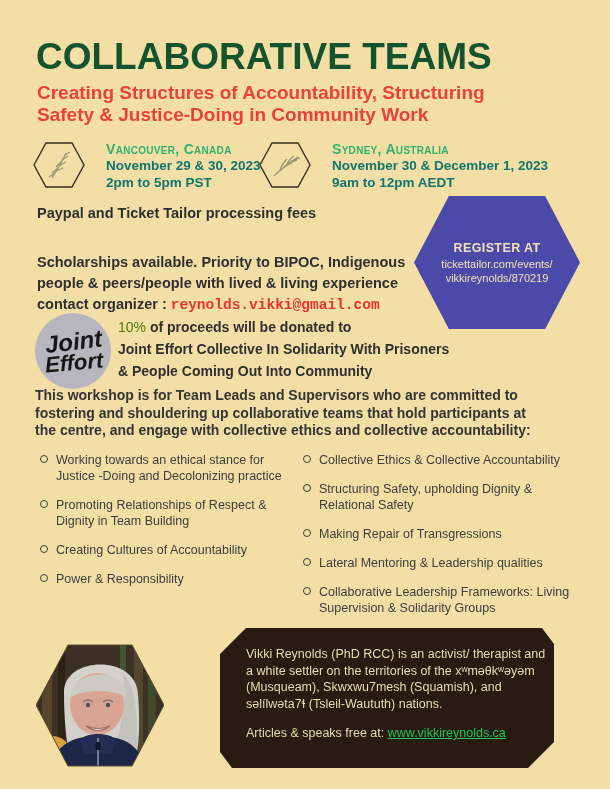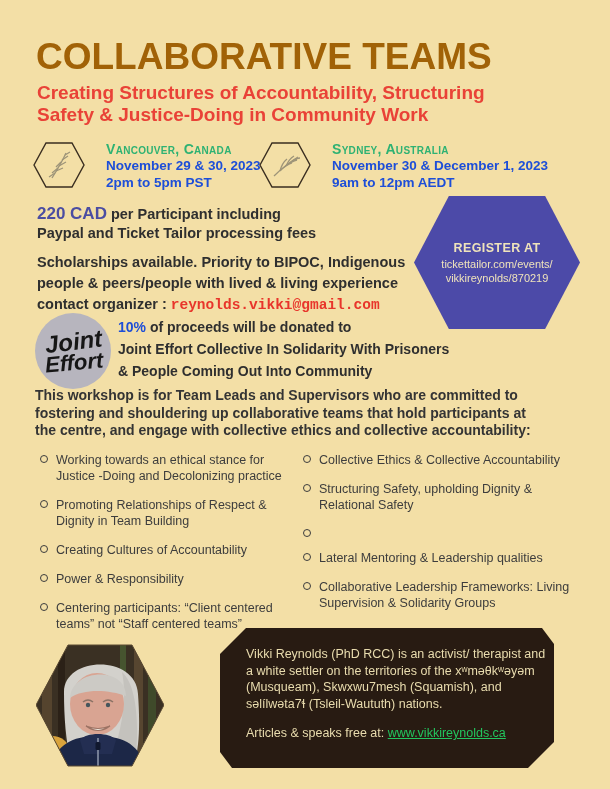--- a/index.html
+++ b/index.html
@@ -6,38 +6,38 @@
   html,body { width: 610px; }
   body { font-family: "Liberation Sans", sans-serif; }
   .poster {
     position: relative; width: 610px; height: 789px;
     background: #f3dfa6; overflow: hidden;
   }
   
   .title {
     position: absolute; left: 36px; top: 36px;
     font-size: 37px; font-weight: 900; letter-spacing: 0px;
-    color: #a16207; white-space: nowrap;
+    color: #14532d; white-space: nowrap;
   }
   .subtitle {
     position: absolute; left: 37px; top: 82px;
     font-size: 19px; font-weight: 700; color: #e94237; line-height: 22px;
   }
   .subtitle span { display: block; white-space: nowrap; }
   
   .session { position: absolute; top: 140px; display: flex; gap: 20px; }
   .session.vancouver { left: 32px; }
   .session.sydney { left: 258px; }
   .hex-icon { width: 54px; height: 50px; flex: 0 0 auto; }
   .session-text { padding-top: 1px; }
   .city {
     font-variant: small-caps; font-weight: 700; font-size: 14px;
     letter-spacing: 0.3px; color: #2eb273; white-space: nowrap;
   }
-  .session-line { font-size: 13.5px; font-weight: 700; color: #1d4ed8; line-height: 17px; white-space: nowrap; }
+  .session-line { font-size: 13.5px; font-weight: 700; color: #0f766e; line-height: 17px; white-space: nowrap; }
   
   .pricing { position: absolute; left: 37px; top: 204px; font-size: 14.5px; font-weight: 700; color: #2f2f2f; line-height: 19px; }
   .price-amount { color: #4b4da2; font-weight: 900; font-size: 17px; }
   .pricing .line { display: block; white-space: nowrap; }
   
   .register-hex {
     position: absolute; left: 414px; top: 196px; width: 166px; height: 133px;
     background: #4c4aa8; color: #efe3bb;
     clip-path: polygon(0 50%, 21% 0, 79% 0, 100% 50%, 79% 100%, 21% 100%);
     display: flex; flex-direction: column; align-items: center; justify-content: center;
@@ -46,21 +46,21 @@
   .register-label { font-size: 12.5px; font-weight: 800; letter-spacing: 0.4px; margin-bottom: 2px; }
   .register-url { font-size: 11px; line-height: 14px; white-space: nowrap; }
   
   .scholarships { position: absolute; left: 37px; top: 252px; font-size: 14.5px; font-weight: 700; color: #2f2f2f; line-height: 21px; }
   .scholarships .line { display: block; white-space: nowrap; }
   .email-link { color: #e8352b; cursor: pointer; text-decoration: none; font-family: Liberation Mono, monospace; }
   
   .donation-logo { position: absolute; left: 34px; top: 312px; width: 78px; height: 78px; }
   .donation-text { position: absolute; left: 118px; top: 316px; font-size: 14px; font-weight: 700; color: #2f2f2f; line-height: 22px; }
   .donation-text .line { display: block; white-space: nowrap; }
-  .percent { color: #1d4ed8; font-weight: 700; }
+  .percent { color: #4d7c0f; font-weight: 400; }
   
   .intro { position: absolute; left: 35px; top: 387px; font-size: 14px; font-weight: 800; color: #343434; line-height: 17.5px; }
   .intro .line { display: block; white-space: nowrap; }
   
   .topics { position: absolute; top: 452px; display: flex; flex-direction: column; gap: 13px; }
   .topics.left { left: 40px; width: 252px; }
   .topics.right { left: 303px; width: 278px; }
   .topic { display: flex; gap: 8px; font-size: 12.5px; color: #3d3d3d; line-height: 16px; }
   .bullet {
     flex: 0 0 auto; width: 8px; height: 8px; margin-top: 3px;
@@ -117,21 +117,20 @@
       </g>
     </svg>
     <div class="session-text">
       <div class="city">Sydney, Australia</div>
       <div class="session-line">November 30 &amp; December 1, 2023</div>
       <div class="session-line">9am to 12pm AEDT</div>
     </div>
   </div>
 
   <div class="pricing">
-    <span class="line"><span class="price-amount">220 CAD</span><span> per Participant including</span></span>
     <span class="line">Paypal and Ticket Tailor processing fees</span>
   </div>
 
   <div class="register-hex">
     <div class="register-label">REGISTER AT</div>
     <div class="register-url">tickettailor.com/events/</div>
     <div class="register-url">vikkireynolds/870219</div>
   </div>
 
   <div class="scholarships">
@@ -169,36 +168,33 @@
         <span>Promoting Relationships of Respect &amp; Dignity in Team Building</span>
       </div>
     <div class="topic">
         <span class="bullet"></span>
         <span>Creating Cultures of Accountability</span>
       </div>
     <div class="topic">
         <span class="bullet"></span>
         <span>Power &amp; Responsibility</span>
       </div>
-    <div class="topic">
-        <span class="bullet"></span>
-        <span>Centering participants: “Client centered teams” not “Staff centered teams”</span>
-      </div>
   </div>
   <div class="topics right">
     <div class="topic">
         <span class="bullet"></span>
         <span>Collective Ethics &amp; Collective Accountability</span>
       </div>
     <div class="topic">
         <span class="bullet"></span>
         <span>Structuring Safety, upholding Dignity &amp; Relational Safety</span>
       </div>
     <div class="topic">
         <span class="bullet"></span>
+        <span>Making Repair of Transgressions</span>
       </div>
     <div class="topic">
         <span class="bullet"></span>
         <span>Lateral Mentoring &amp; Leadership qualities</span>
       </div>
     <div class="topic">
         <span class="bullet"></span>
         <span>Collaborative Leadership Frameworks: Living Supervision &amp; Solidarity Groups</span>
       </div>
   </div>

